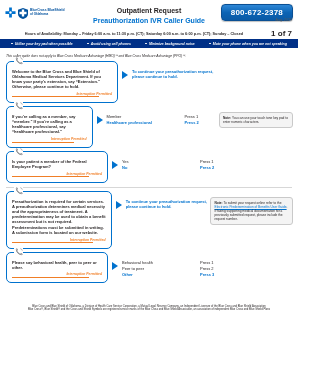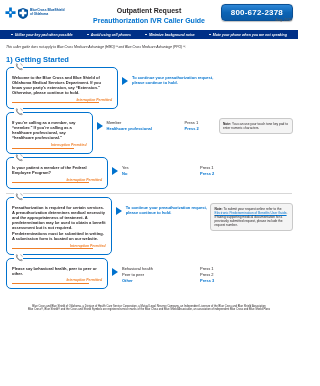--- a/index.html
+++ b/index.html
@@ -124,20 +124,24 @@
 
     <div class="title-wrap">
       <div class="doc-title">Outpatient Request</div>
       <div class="doc-sub">Preauthorization IVR Caller Guide</div>
     </div>
 
     <div class="phone-badge">800-672-2378</div>
     <div class="rev-date">Aug. 2020</div>
   </div>
 
+  <div class="hours-row">
+    <div class="hours">Hours of Availability: Monday – Friday 6:00 a.m. to 11:30 p.m. (CT); Saturday 6:00 a.m. to 6:00 p.m. (CT); Sunday – Closed</div>
+    <div class="page-num">1 of 7</div>
+  </div>
 
   <div class="tips-bar" id="tips-bar">
       <div class="tip">
         <span class="bullet"></span>
         <span>Utilize your key pad when possible</span>
       </div>
       <div class="tip">
         <span class="bullet"></span>
         <span>Avoid using cell phones</span>
       </div>
@@ -147,21 +151,20 @@
       </div>
       <div class="tip">
         <span class="bullet"></span>
         <span>Mute your phone when you are not speaking</span>
       </div>
     </div>
 
   <div class="disclaimer">This caller guide does not apply to Blue Cross Medicare Advantage (HMO)℠ and Blue Cross Medicare Advantage (PPO)℠.</div>
 
   <div id="sections">
-      <div class="section-title">1)  Getting Started</div>
       <div class="row">
         <div class="bubble" style="width: 112px;">
           <span class="phone-icon">
             <svg width="8" height="8" viewBox="0 0 24 24">
               <path fill="none" stroke="#6d6e71" stroke-width="2" d="M4 4c0 9 7 16 16 16 1.5 0 2-1 2-2l-4-2-2.5 2.5C12 17 7 12 5.5 8.5L8 6 6 2C5 2 4 2.5 4 4z"></path>
               <path fill="none" stroke="#6d6e71" stroke-width="1.6" d="M16 2c3 .5 5.5 3 6 6"></path>
             </svg>
           </span>
           <div class="bubble-text">Welcome to the Blue Cross and Blue Shield of Oklahoma Medical Services Department. If you know your party's extension, say “Extension.” Otherwise, please continue to hold.</div>
           <div class="interrupt"><span class="ul"></span><span>Interruption Permitted</span></div>

